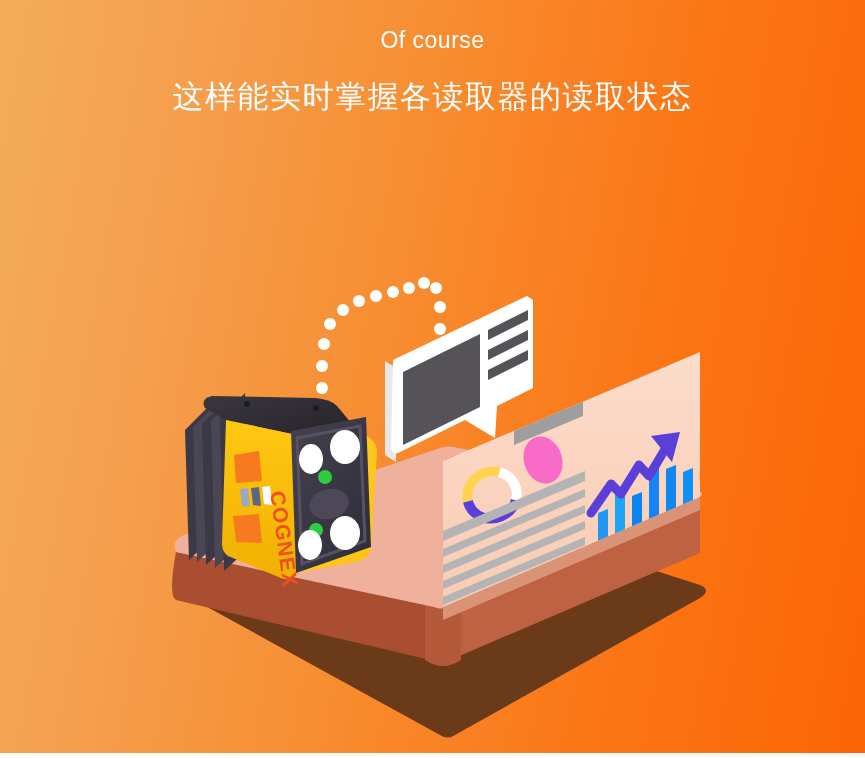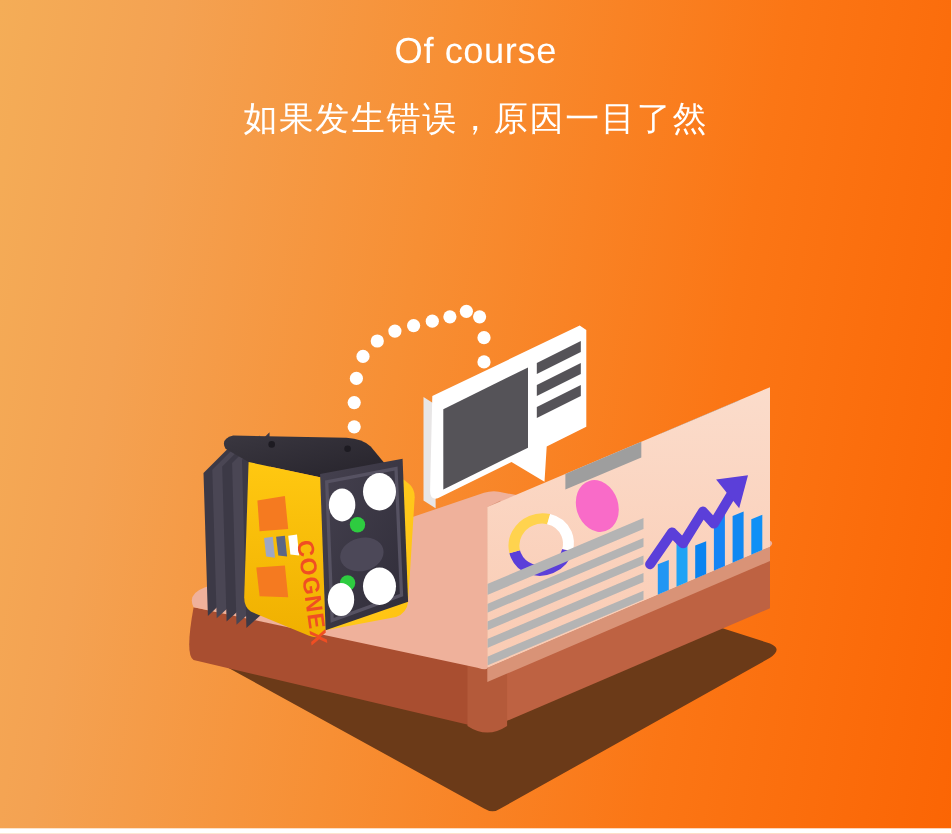--- a/index.html
+++ b/index.html
@@ -30,21 +30,21 @@
   #headline {
     position: absolute;
     left: 0;
     top: 0;
     width: 865px;
     text-align: center;
     color: #ffffff;
     user-select: none;
   }
   .line-en {
-    font-size: 33px;
+    font-size: 23px;
     font-weight: 300;
     letter-spacing: 0.5px;
     line-height: 1;
     padding-top: 29px;
   }
   .line-cn {
     font-size: 31px;
     font-weight: 400;
     line-height: 1;
     letter-spacing: 1.5px;
@@ -226,17 +226,17 @@
         <polygon points="251,488 259,487 261,506 253,505" fill="#5C6685"></polygon>
         <polygon points="262,487 270,486 272,505 264,504" fill="#FFFFFF"></polygon>
       </g>
 
       <text x="270" y="492" fill="#F04E23" font-family="Liberation Sans, sans-serif" font-size="21" font-weight="bold" letter-spacing="1" transform="rotate(82 270 492)">COGNEX</text>
     </g>
   </svg>
 
   <div id="headline">
     <div class="line-en">Of course</div>
-    <div class="line-cn l4">如果发生错误，原因一目了然</div>
+    <div class="line-cn l3">这样能实时掌握各读取器的读取状态</div>
   </div>
 
   <div id="bottom-strip"></div>
 </div>
 
 </body></html>

